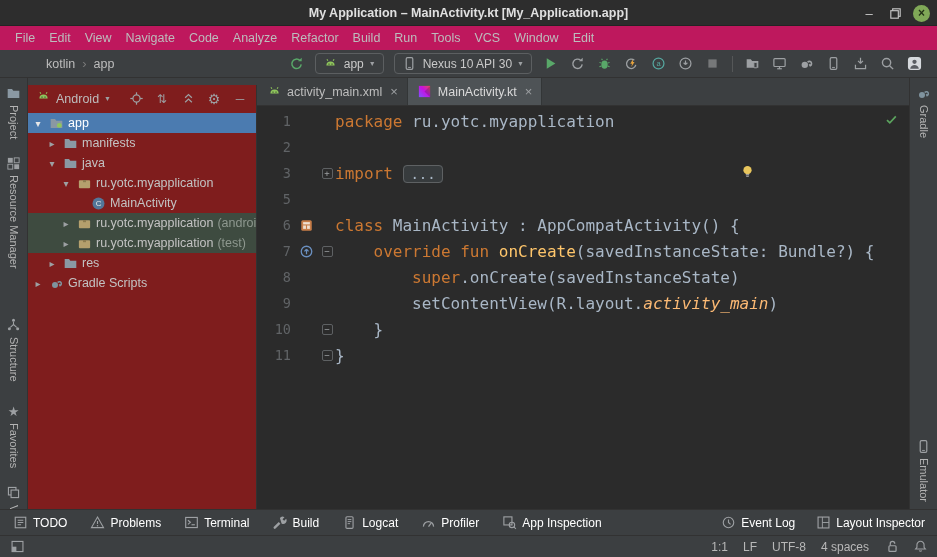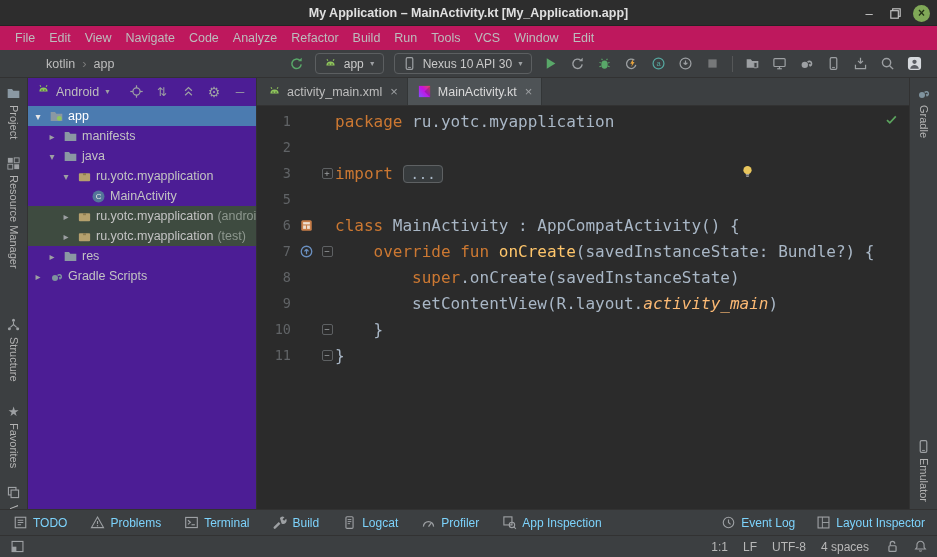--- a/index.html
+++ b/index.html
@@ -39,21 +39,21 @@
   .vtext { writing-mode:vertical-rl; font-size:11px; color:#b4b4b4; }
   .stripe.left .stripe-tab:nth-child(1){margin-top:3px}
   .stripe.left .stripe-tab:nth-child(2){margin-top:8px}
   .stripe.left .stripe-tab:nth-child(3){margin-top:40px}
   .stripe.left .stripe-tab:nth-child(4){margin-top:14px}
   .stripe.left .stripe-tab:nth-child(5){margin-top:8px}
   .stripe.right .stripe-tab:nth-child(1){margin-top:3px}
   .stripe.right .stripe-tab:nth-child(2){margin-top:292px}
 
   
-  .project-panel { width:229px; flex:none; background:#4c1d95; border-right:1px solid #323232; display:flex; flex-direction:column; overflow:hidden; }
+  .project-panel { width:229px; flex:none; background:#7f1d1d; border-right:1px solid #323232; display:flex; flex-direction:column; overflow:hidden;margin-top:7px; }
   .panel-header { height:27px; flex:none; display:flex; align-items:center; gap:5px; padding:0 7px; }
   .ph-label { font-size:12.5px; color:#bdbdbd; cursor:pointer; }
   .hdr-icons { margin-left:auto; display:flex; align-items:center; gap:8px; }
   .hbtn { width:18px; height:18px; display:flex; align-items:center; justify-content:center; cursor:pointer; }
   .tree { flex:1; overflow:hidden; padding-top:1px; }
   .tree-row { height:20px; display:flex; align-items:center; gap:4px; font-size:12.5px; color:#c3c3c3; white-space:nowrap; cursor:pointer; overflow:hidden; }
   .tree-row.selected { background:#4b7bb0; color:#ffffff; }
   .tree-row.green { background:#3e4b40; }
   .chevron { width:12px; flex:none; text-align:center; color:#9da0a3; font-size:10px; }
   .tree-row.selected .chevron { color:#e8e8e8; }
@@ -77,21 +77,21 @@
   .tk-fn { color:#ffc66b; }
   .tk-ref { color:#fdba74; font-style:italic; }
   .tk-fd { background:#373b3d; border:1px solid #5e6163; border-radius:4px; padding:0 6px; margin:0 1px; color:#a9b7c6; font-size:14px; }
   .bulb { position:absolute; left:482px; top:57px; cursor:pointer; }
   .inspect { position:absolute; right:10px; top:5px; cursor:pointer; }
 
   
   .bottombar { height:26px; flex:none; background:#3c3f41; border-top:1px solid #323232; display:flex; align-items:center; padding:0 12px; }
   .bb-group { display:flex; align-items:center; gap:22px; }
   .bb-group.right { margin-left:auto; gap:20px; }
-  .bb-item { display:flex; align-items:center; gap:5px; font-size:12px; color:#7dd3fc; cursor:pointer; }
+  .bb-item { display:flex; align-items:center; gap:5px; font-size:12px; color:#ffffff; cursor:pointer; }
 
   
   .statusbar { height:22px; flex:none; background:#3c3f41; border-top:1px solid #323232; display:flex; align-items:center; padding:0 9px; font-size:12px; color:#b8b8b8; gap:10px; }
   .sb-msg { white-space:nowrap; }
   .sb-right { margin-left:auto; display:flex; align-items:center; gap:15px; }
   .sb-right span { cursor:pointer; }
   .sbtn { display:flex; align-items:center; cursor:pointer; }
   .sb-ic-group { display:flex; gap:12px; align-items:center; }
 
   .icon { display:inline-flex; width:16px; height:16px; align-items:center; justify-content:center; flex:none; }

